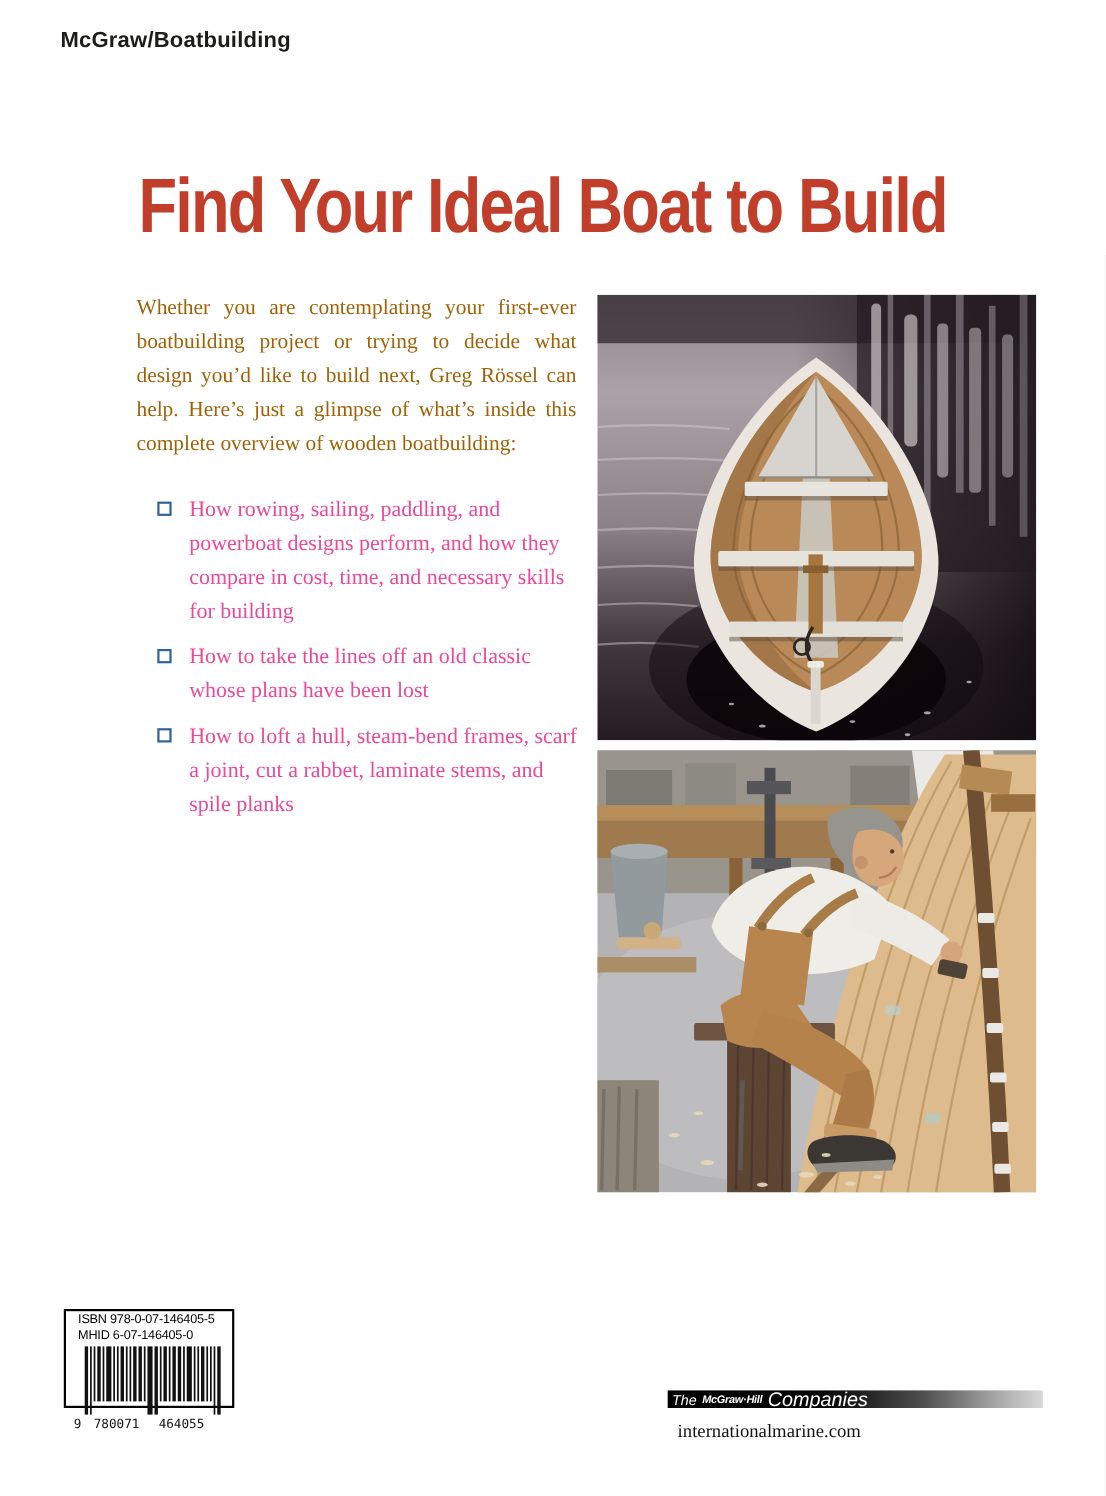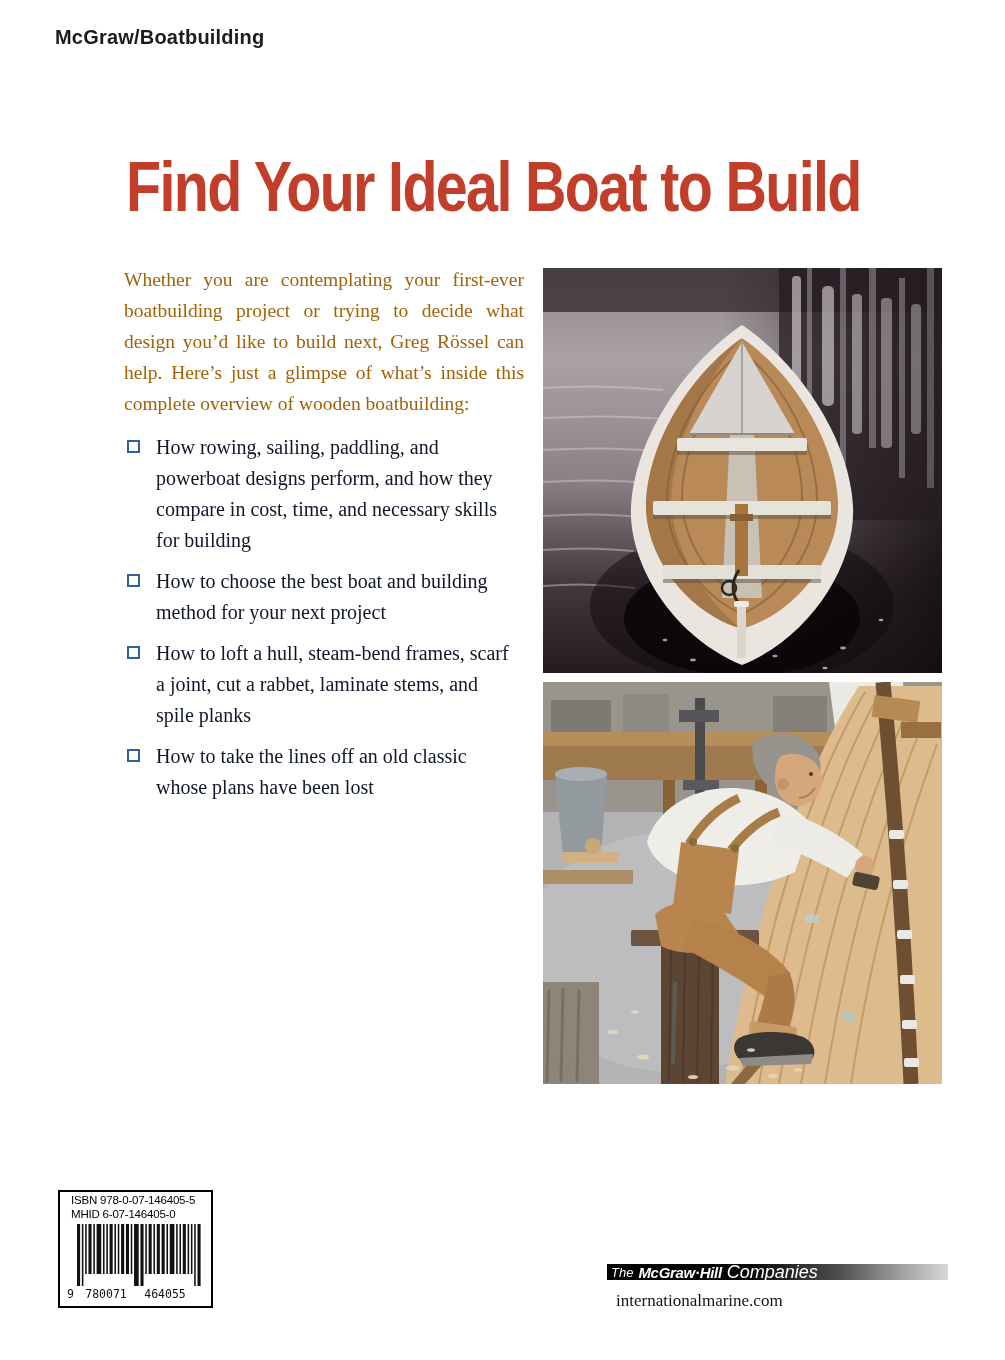--- a/index.html
+++ b/index.html
@@ -10,46 +10,46 @@
             letter-spacing:.2px;color:#1c1c1a;}
 
   .title{position:absolute;left:126px;top:147px;font-size:70px;font-weight:700;
          letter-spacing:-2px;color:#c13e2b;white-space:nowrap;
          transform:scaleX(.82);transform-origin:left top;}
 
   .intro{position:absolute;left:124px;top:264px;width:400px;
          font-family:"Liberation Serif",serif;font-size:19.5px;line-height:31px;
          text-align:justify;color:#a16207;}
 
-  .features{position:absolute;left:127px;top:432px;width:392px;margin:0;padding:0;
+  .features{position:absolute;left:127px;top:432px;width:392px;margin:16px;padding:0;
             list-style:none;font-family:"Liberation Serif",serif;font-size:20px;
-            line-height:31px;color:#0f172a;}
+            line-height:31px;color:#ec4899;}
   .features li{position:relative;padding-left:29px;margin-bottom:10px;}
   .sq{position:absolute;left:0;top:8px;width:9px;height:9px;border:2.5px solid #2f6399;
       background:#fff;}
 
   .photo{position:absolute;left:543px;width:399px;display:block;}
   .photo1{top:268px;height:405px;}
   .photo2{top:682px;height:402px;}
 
-  .barcode-panel{position:absolute;left:58px;top:1190px;width:155px;height:118px;
+  .barcode-panel{position:absolute;left:58px;top:1190px;width:155px;height:90px;
                  background:#fff;border:2px solid #000;box-sizing:border-box;}
   .bc-line{font-size:11.5px;line-height:13.5px;color:#000;padding-left:11px;
            letter-spacing:-.2px;white-space:nowrap;}
   .bc-line:first-child{padding-top:2px;}
   .bars-svg{display:block;margin:1px auto 0;}
   .bc-digits{font-family:"DejaVu Sans Mono",monospace;font-size:11.5px;fill:#111;}
 
   .mh-banner{position:absolute;left:607px;top:1264px;width:341px;height:16px;
              background:linear-gradient(90deg,#000 0%,#060606 42%,#4e4e4e 68%,
                         #a8a8a8 88%,#d8d8d8 100%);
              display:flex;align-items:center;padding-left:4px;box-sizing:border-box;
              color:#fff;white-space:nowrap;}
   .mh-the{font-style:italic;font-weight:400;font-size:13px;margin-right:5px;}
-  .mh-name{font-style:italic;font-weight:700;font-size:15px;letter-spacing:-.3px;margin-right:5px;}
+  .mh-name{font-style:italic;font-weight:700;font-size:10px;letter-spacing:-.3px;margin-right:5px;}
   .mh-comp{font-style:italic;font-weight:400;font-size:18px;}
 
   .website{position:absolute;left:616px;top:1291px;font-family:"Liberation Serif",serif;
            font-size:17px;color:#141414;}
 </style>
 </head>
 <body>
 
 <div class="page">
 
@@ -59,29 +59,25 @@
 
   <div class="intro">Whether you are contemplating your first-ever boatbuilding project or trying to decide what design you’d like to build next, Greg Rössel can help. Here’s just a glimpse of what’s inside this complete overview of wooden boatbuilding:</div>
 
   <ul class="features">
     <li>
       <span class="sq"></span>
       <span>How rowing, sailing, paddling, and powerboat designs perform, and how they compare in cost, time, and necessary skills for building</span>
     </li>
     <li>
       <span class="sq"></span>
-      <span>How to choose the best boat and building method for your next project</span>
+      <span>How to take the lines off an old classic whose plans have been lost</span>
     </li>
     <li>
       <span class="sq"></span>
       <span>How to loft a hull, steam-bend frames, scarf a joint, cut a rabbet, laminate stems, and spile planks</span>
-    </li>
-    <li>
-      <span class="sq"></span>
-      <span>How to take the lines off an old classic whose plans have been lost</span>
     </li>
   </ul>
 
   <svg class="photo photo1" viewBox="0 0 399 405" preserveAspectRatio="none">
     <defs>
       <linearGradient id="wv" x1="0" y1="0" x2="0" y2="1">
         <stop offset="0" stop-color="#8f868b"></stop>
           <stop offset="0.22" stop-color="#aba2a7"></stop>
         <stop offset="0.52" stop-color="#8c8187"></stop>
           <stop offset="0.78" stop-color="#43383e"></stop>

